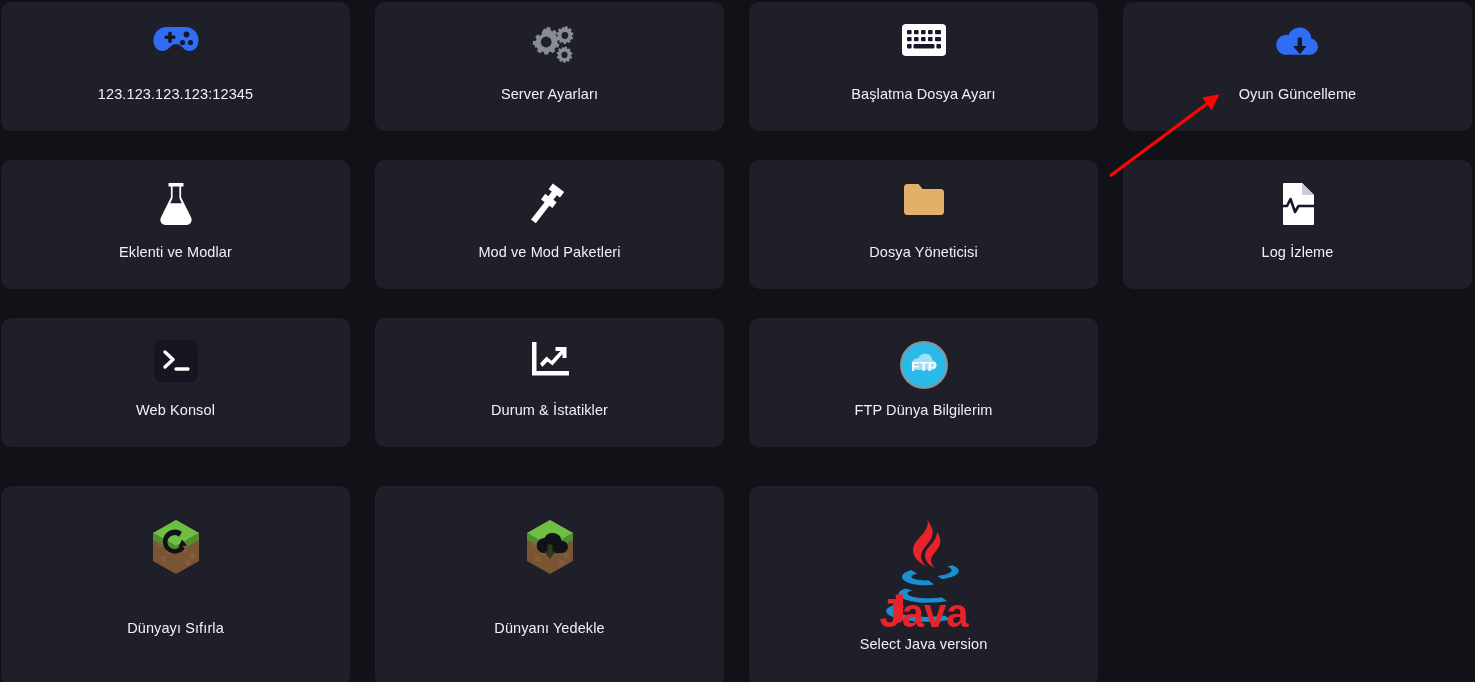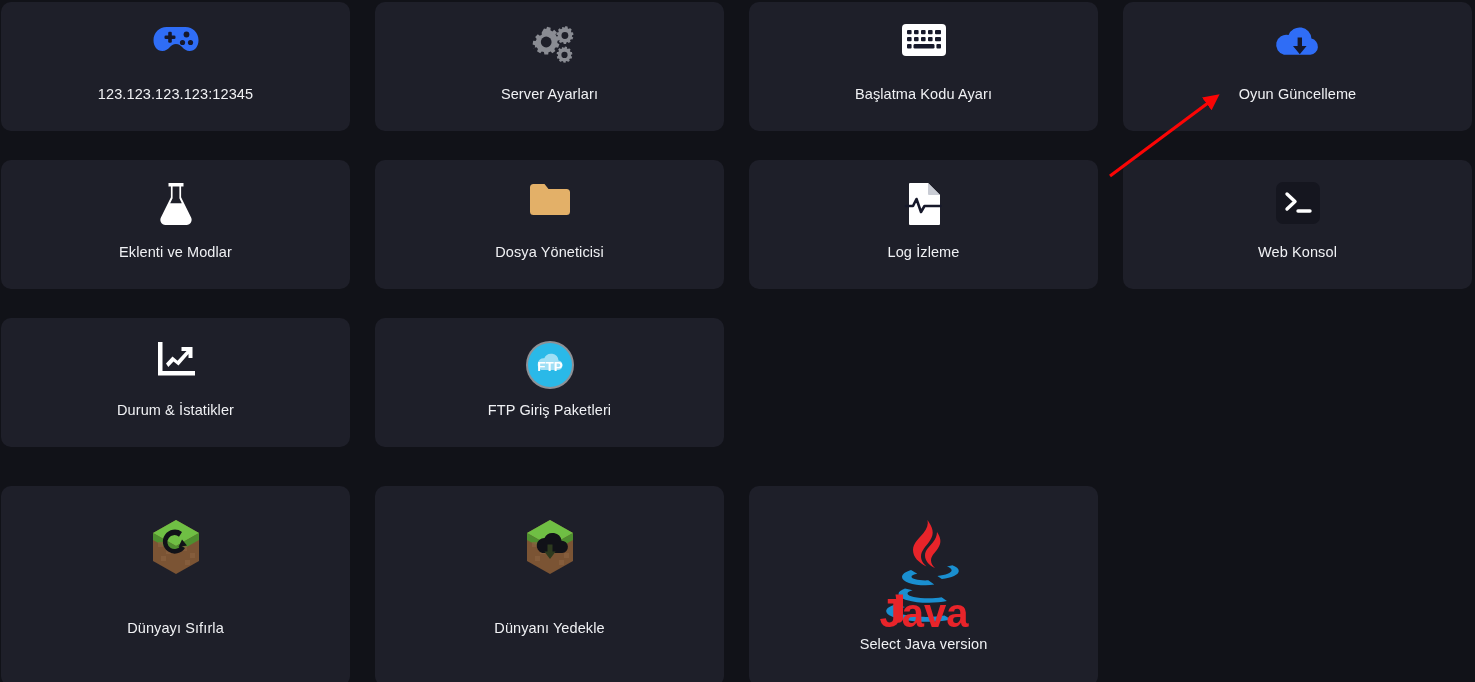--- a/index.html
+++ b/index.html
@@ -109,21 +109,21 @@
             <rect x="12" y="13" width="4.6" height="4.2" rx="1"></rect>
             <rect x="19" y="13" width="4.6" height="4.2" rx="1"></rect>
             <rect x="26" y="13" width="4.6" height="4.2" rx="1"></rect>
             <rect x="33" y="13" width="6" height="4.2" rx="1"></rect>
             <rect x="5" y="20" width="4.6" height="4.6" rx="1"></rect>
             <rect x="11.5" y="20" width="21" height="4.6" rx="1.4"></rect>
             <rect x="34.4" y="20" width="4.6" height="4.6" rx="1"></rect>
           </g>
         </svg>
       </div>
-      <div class="card-label">Başlatma Kodu Ayarı</div>
+      <div class="card-label">Başlatma Dosya Ayarı</div>
     </div>
 
     <div class="card">
       <div class="icon-wrap">
         <svg width="48" height="40" viewBox="0 0 48 40">
           <path d="M37.4 14.6A11.8 11.8 0 0 0 14.6 11 9.9 9.9 0 0 0 10 30.8h26.4a8.2 8.2 0 0 0 1-16.2z" fill="#2f6df6"></path>
           <path d="M23.6 13.5h4.4v8.6h4.6l-6.8 8.2-6.8-8.2h4.6z" fill="#16182a"></path>
         </svg>
       </div>
       <div class="card-label">Oyun Güncelleme</div>
@@ -132,20 +132,31 @@
     <div class="card">
       <div class="icon-wrap">
         <svg width="34" height="44" viewBox="0 0 34 44">
           <path d="M9.5 1h15v3.5h-2.4v10.8l10 20.3c1.7 3.4-.7 7.4-4.5 7.4H6.4c-3.8 0-6.2-4-4.5-7.4l10-20.3V4.5H9.5z" fill="#ffffff"></path>
           <path d="M13.6 4.5h6.8v11.8l2.4 4.9H11.2l2.4-4.9z" fill="#1e1f29"></path>
         </svg>
       </div>
       <div class="card-label">Eklenti ve Modlar</div>
     </div>
 
+    <div class="card">
+      <div class="icon-wrap">
+        <svg width="44" height="42" viewBox="0 0 44 42">
+          <g fill="#ffffff">
+            <path d="M24.8 1.5l11.4 8.4-4.2 5.7-3.2-2.4-3.4 4.6 3.2 2.4-4.2 5.7-11.4-8.4 4.2-5.7 3.2 2.4 3.4-4.6-3.2-2.4z"></path>
+            <path d="M17.4 19.3l4.7 3.5L7.8 41.2 3 37.6z"></path>
+          </g>
+        </svg>
+      </div>
+      <div class="card-label">Mod ve Mod Paketleri</div>
+    </div>
 
     <div class="card">
       <div class="icon-wrap">
         <svg width="44" height="36" viewBox="0 0 44 36">
           <path d="M2 5.5A3.5 3.5 0 0 1 5.5 2h11l4 5h18A3.5 3.5 0 0 1 42 10.5v19a3.5 3.5 0 0 1-3.5 3.5h-33A3.5 3.5 0 0 1 2 29.5z" fill="#e3b068"></path>
         </svg>
       </div>
       <div class="card-label">Dosya Yöneticisi</div>
     </div>
 
@@ -183,21 +194,21 @@
 
     <div class="card">
       <div class="icon-wrap">
         <svg width="50" height="50" viewBox="0 0 50 50">
           <circle cx="25" cy="25" r="24" fill="#8e9196"></circle>
           <circle cx="25" cy="25" r="22" fill="#2ab9e8"></circle>
           <path d="M33.5 20.5a7.4 7.4 0 0 0-14.2-2.3 6.2 6.2 0 0 0-2.8 11.9h17a4.9 4.9 0 0 0 0-9.6z" fill="#ffffff" opacity=".55"></path>
           <text x="25" y="30.5" font-family="'Liberation Sans',sans-serif" font-size="13.5" font-weight="bold" fill="#ffffff" text-anchor="middle">FTP</text>
         </svg>
       </div>
-      <div class="card-label">FTP Giriş Paketleri</div>
+      <div class="card-label">FTP Dünya Bilgilerim</div>
     </div>
 
   </div>
 
   <div class="grid row-4" style="margin-top:29px;">
 
     <div class="card">
       <div class="icon-wrap">
         <svg width="54" height="58" viewBox="0 0 54 58">
           <path d="M27 2l23 13v28L27 56 4 43V15z" fill="#7b5434"></path>

